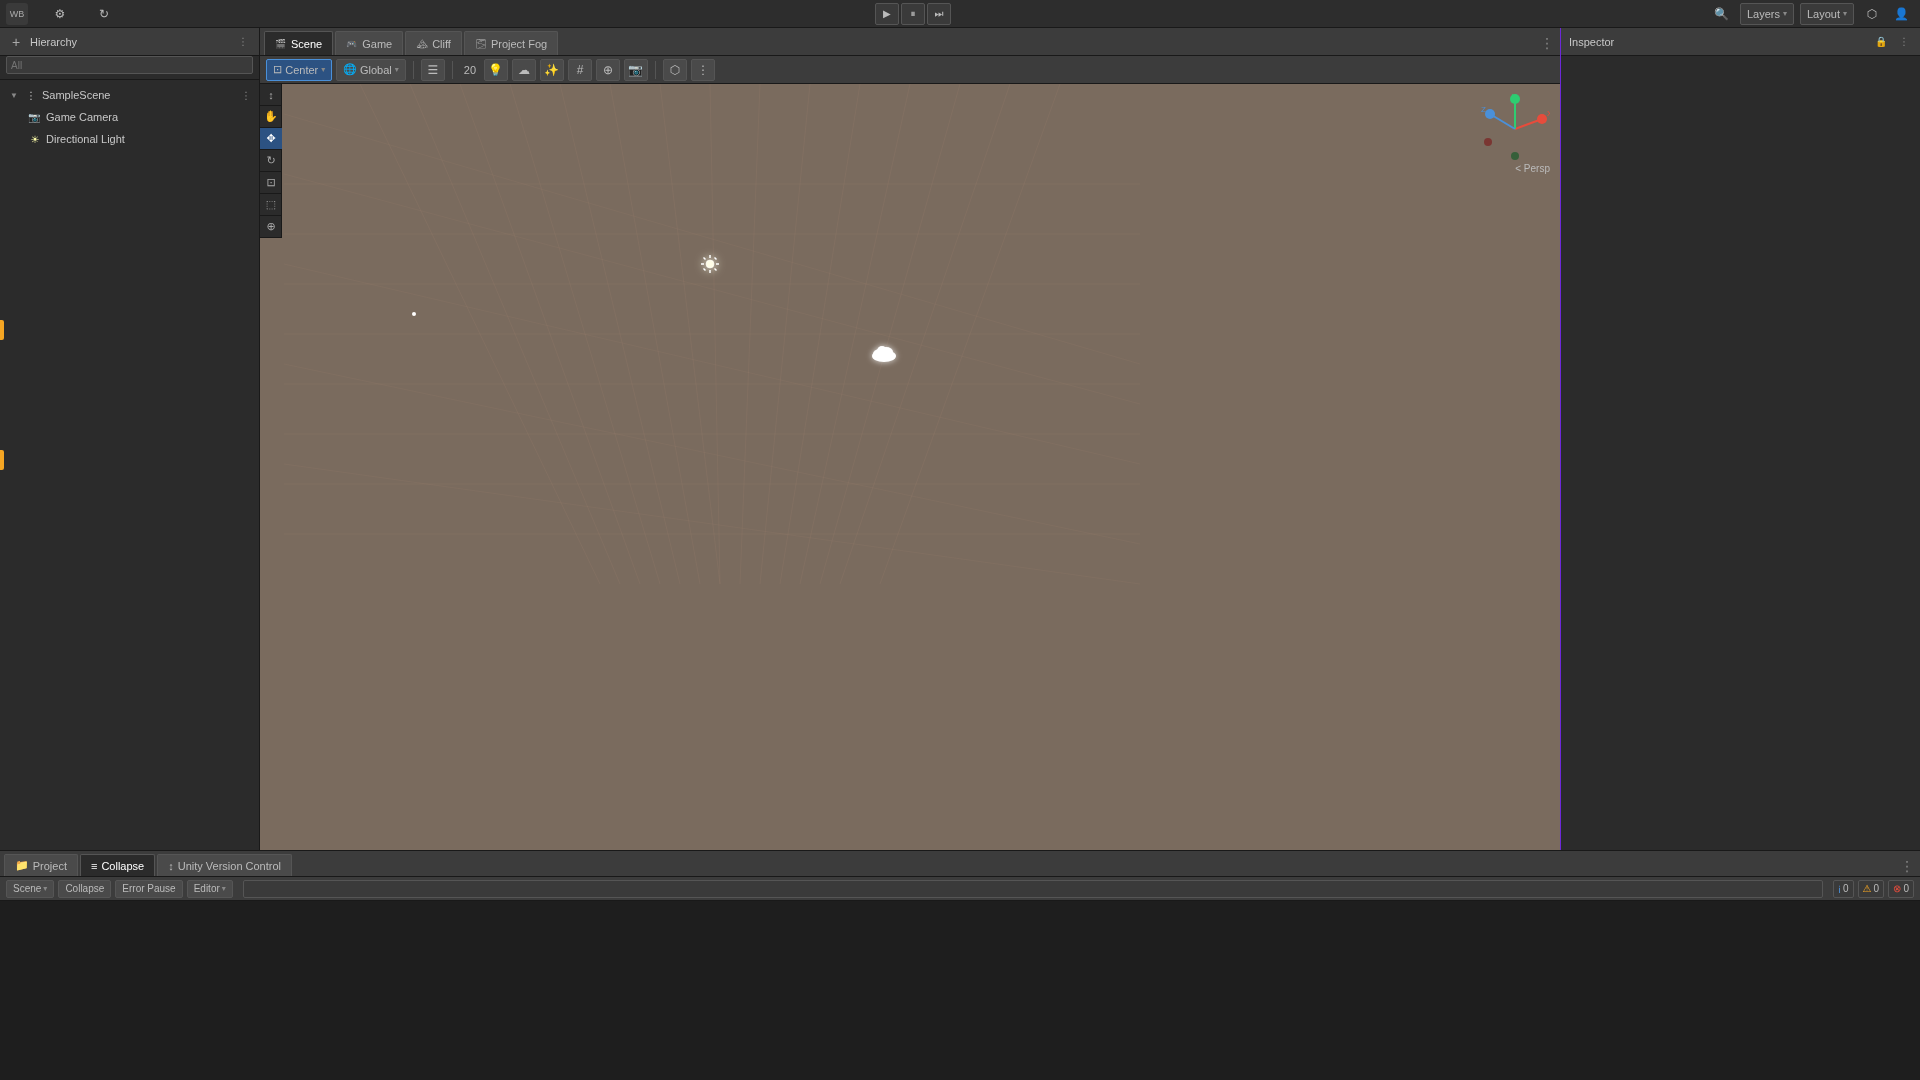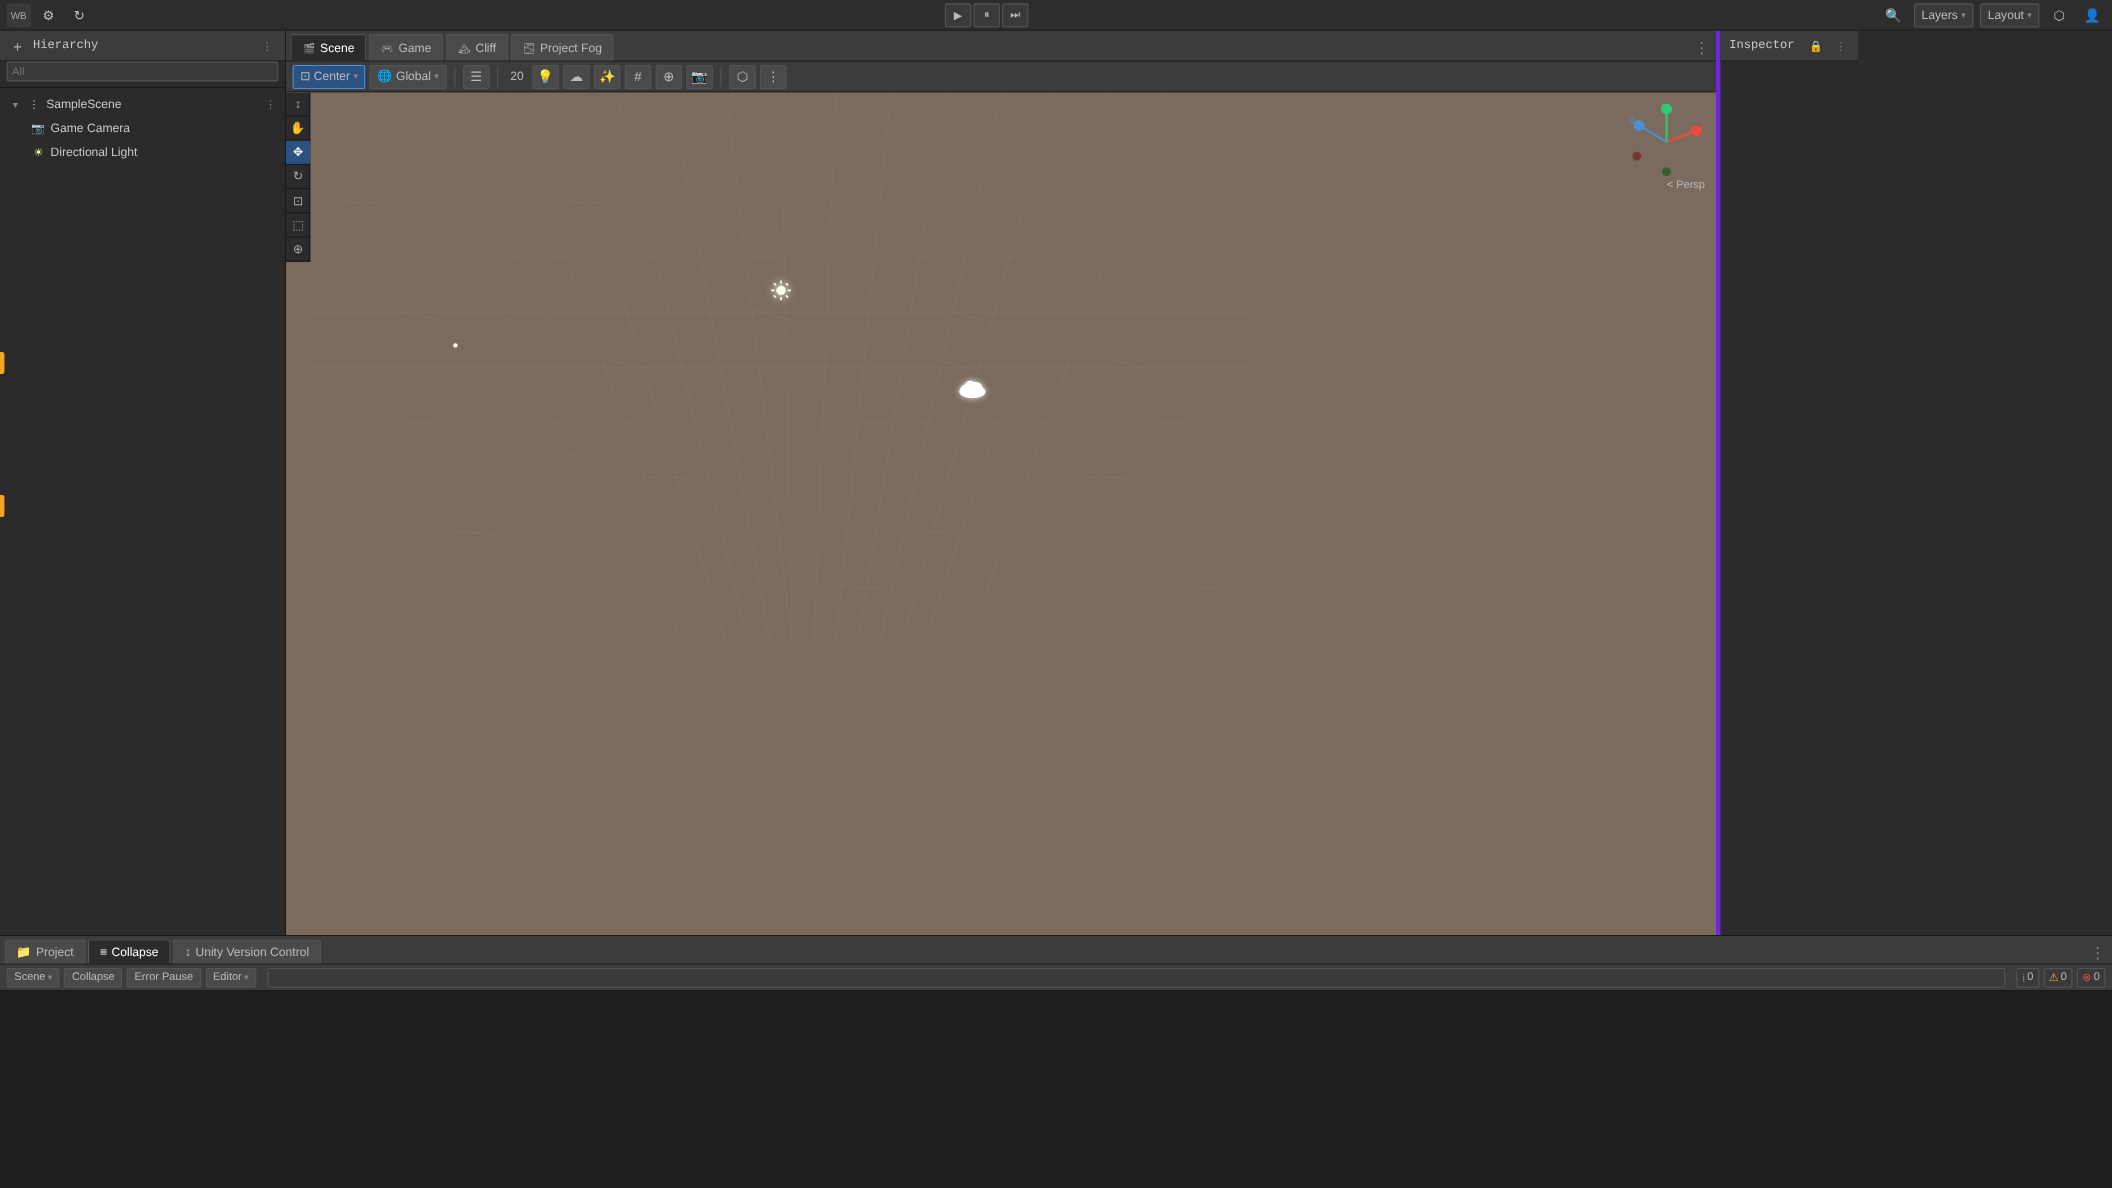--- a/index.html
+++ b/index.html
@@ -19,21 +19,21 @@
       height: 28px;
       background: #2d2d2d;
       border-bottom: 1px solid #191919;
       display: flex;
       align-items: center;
       padding: 0 6px;
     }
     .toolbar-brand {
       display: flex;
       align-items: center;
-      gap: 4px;
+      gap: 20px;
       margin-right: 10px;
     }
     .toolbar-brand-icon {
       width: 22px;
       height: 22px;
       background: #3a3a3a;
       border-radius: 3px;
       display: flex;
       align-items: center;
       justify-content: center;
@@ -120,21 +120,20 @@
       border-bottom: 1px solid #191919;
       display: flex;
       align-items: center;
       padding: 0 8px;
       gap: 6px;
     }
     .panel-title {
       font-size: 11px;
       color: #c8c8c8;
       font-weight: 500;
-      font-family: Liberation Mono, monospace;
     }
     .panel-header-spacer { flex: 1; }
     .panel-header-btn {
       width: 16px;
       height: 16px;
       display: flex;
       align-items: center;
       justify-content: center;
       cursor: pointer;
       color: #888;
@@ -410,23 +409,23 @@
       display: flex;
       align-items: center;
       justify-content: center;
       filter: drop-shadow(0 0 3px rgba(255,255,255,0.8));
     }
 
     
     .inspector-panel {
       width: 360px;
       background: #2b2b2b;
-      border-left: 4px solid #6d28d9;
-      display: flex;
-      flex-direction: row;
+      border-left: 1px solid #6d28d9;
+      display: flex;
+      flex-direction: column;
       flex-shrink: 0;
     }
 
     
     .bottom-area {
       height: 230px;
       background: #2b2b2b;
       border-top: 1px solid #191919;
       display: flex;
       flex-direction: column;

